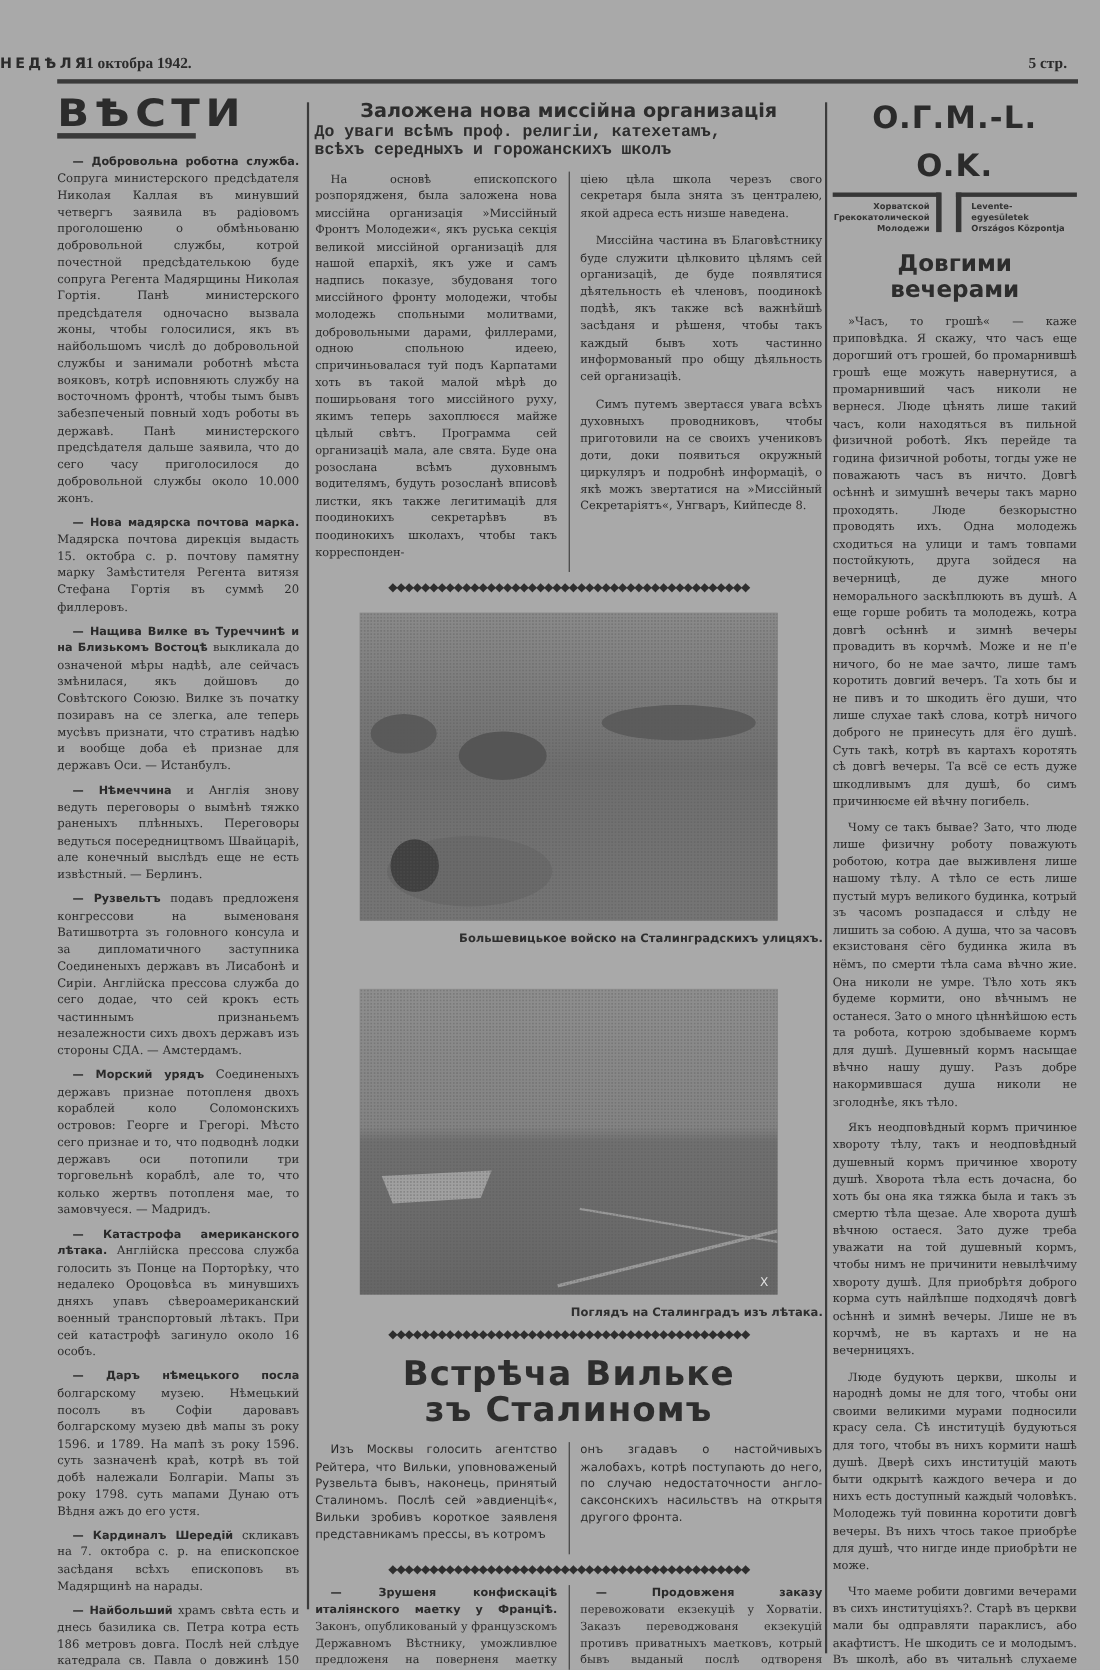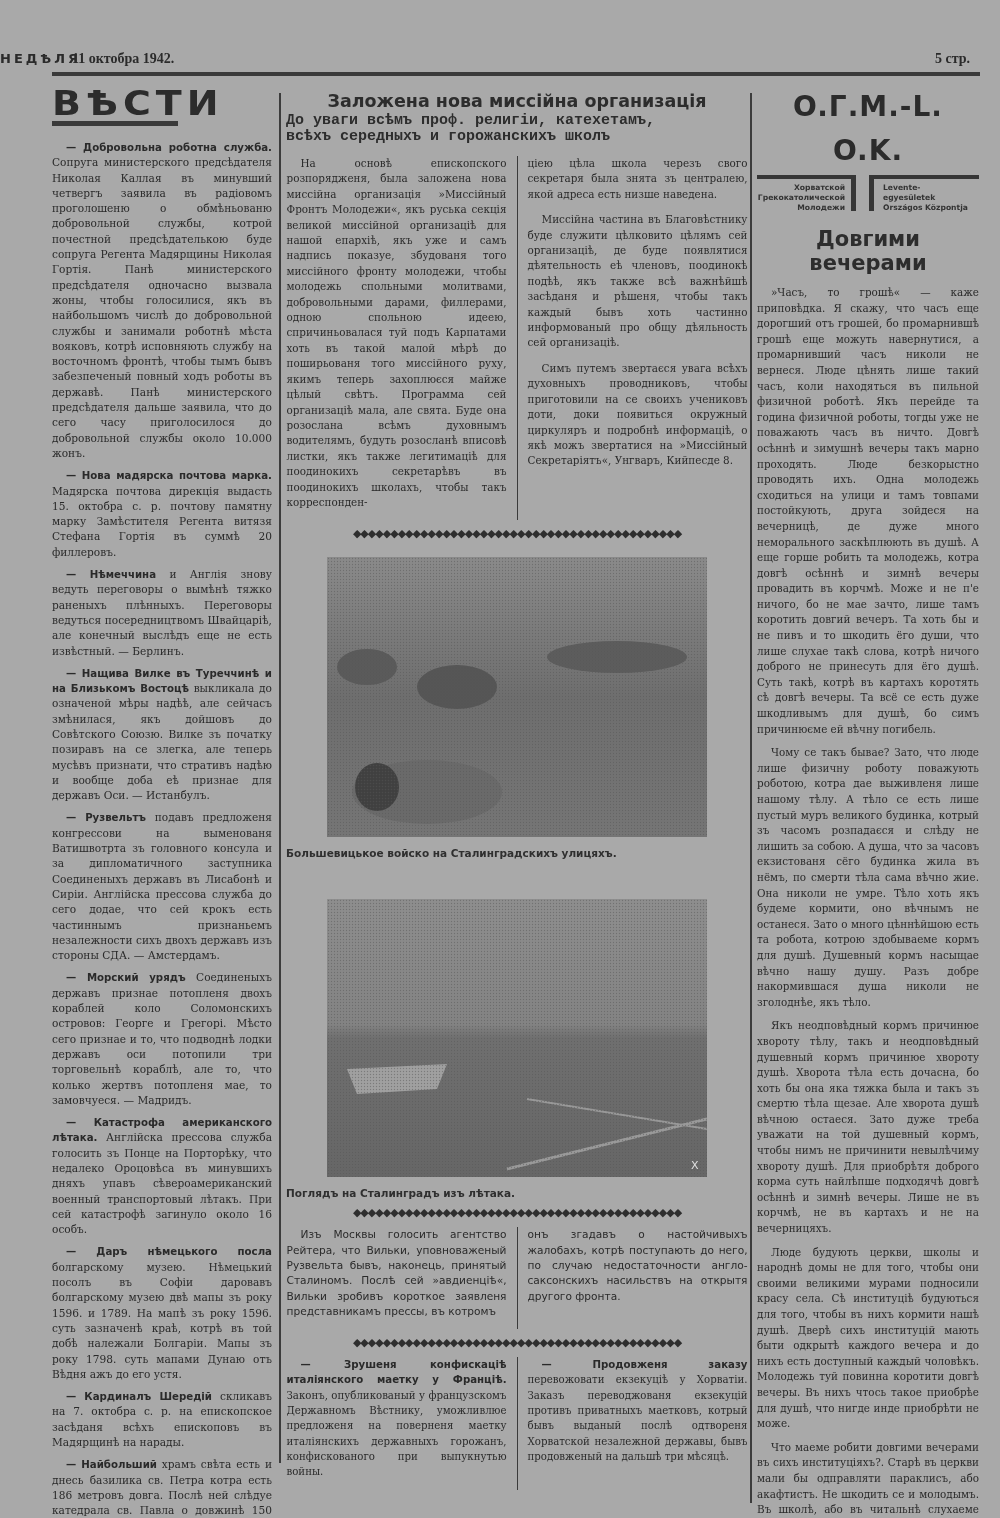--- a/index.html
+++ b/index.html
@@ -38,21 +38,21 @@
   .art-sub { text-align: left; font-family: Liberation Mono, monospace; font-weight: bold; font-size: 15px; line-height: 15.5px; color: #2d2d2d; margin-bottom: 12px; }
   .two-col { display: flex; gap: 0; position: relative; justify-content: center; }
   .two-col .c { width: 220px; font-size: 10.4px; line-height: 15.4px; text-align: justify; }
   .two-col .c p { margin: 0 0 10px; text-indent: 14px; }
   .two-col .c.left { padding-right: 10px; border-right: 1.5px solid #3a3a3a; }
   .two-col .c.right { padding-left: 10px; }
   .diamonds { height: 12px; margin: 8px 0; overflow: hidden; white-space: nowrap; font-size: 11px; line-height: 12px; color: #2e2e2e; letter-spacing: -1px; text-align: center; }
   .photo { position: relative; margin: 0 auto; background: #7d7d7d; overflow: hidden; }
   .photo1 { width: 380px; height: 280px; margin-top: 17px; }
   .photo2 { width: 380px; height: 278px; margin-top: 40px; }
-  .caption { text-align: left; font-family: "DejaVu Sans", sans-serif; font-weight: bold; font-size: 10.5px; color: #2f2f2f; margin-top: 10px; }
+  .caption { text-align: right; font-family: "DejaVu Sans", sans-serif; font-weight: bold; font-size: 10.5px; color: #2f2f2f; margin-top: 10px; }
   .big-head { text-align: center; font-family: "DejaVu Sans", sans-serif; font-weight: 900; font-size: 31px; line-height: 33px; color: #2d2d2d; margin: 14px 0 12px; letter-spacing: 1px; }
   .wilke .c { font-family: "DejaVu Sans", sans-serif; font-size: 10.6px; line-height: 15.3px; }
   .wilke .c p { text-indent: 14px; }
   .bottom-items .c { font-size: 10.2px; line-height: 15.3px; }
   .bottom-items .c b { font-family: "DejaVu Sans", sans-serif; font-weight: bold; margin-top: 12px; }
 
   
   .col-right { position: absolute; left: 757px; top: 72px; width: 222px; }
   .ogm { font-family: "DejaVu Sans", sans-serif; font-weight: 900; font-size: 28px; color: #2b2b2b; letter-spacing: 1px; line-height: 44px; text-align: center; }
   .ogm-bars { position: relative; height: 36px; margin-top: 2px; }
@@ -76,22 +76,22 @@
 
   <div class="vrule" style="left:279px; top:80px; height:1370px;"></div>
   <div class="vrule" style="left:750px; top:80px; height:1410px;"></div>
 
   <div class="col-left">
     <div class="masthead-vesti">ВѢСТИ</div>
     <div class="vesti-rule"></div>
     <div id="news-list">
         <div class="news-item"><b>— Добровольна роботна служба.</b><span> Сопруга министерского предсѣдателя Николая Каллая въ минувший четвергъ заявила въ радіовомъ проголошеню о обмѣньованю добровольной службы, котрой почестной предсѣдателькою буде сопруга Регента Мадярщины Николая Гортія. Панѣ министерского предсѣдателя одночасно вызвала жоны, чтобы голосилися, якъ въ найбольшомъ числѣ до добровольной службы и занимали роботнѣ мѣста вояковъ, котрѣ исповняють службу на восточномъ фронтѣ, чтобы тымъ бывъ забезпеченый повный ходъ роботы въ державѣ. Панѣ министерского предсѣдателя дальше заявила, что до сего часу приголосилося до добровольной службы около 10.000 жонъ.</span></div>
         <div class="news-item"><b>— Нова мадярска почтова марка.</b><span> Мадярска почтова дирекція выдасть 15. октобра с. р. почтову памятну марку Замѣстителя Регента витязя Стефана Гортія въ суммѣ 20 филлеровъ.</span></div>
+        <div class="news-item"><b>— Нащива Вилке въ Туреччинѣ и на Близькомъ Востоцѣ</b><span> выкликала до означеной мѣры надѣѣ, але сейчасъ змѣнилася, якъ дойшовъ до Совѣтского Союзю. Вилке зъ початку позиравъ на се злегка, але теперь мусѣвъ признати, что стративъ надѣю и вообще доба еѣ признае для державъ Оси. — Истанбулъ.</span></div>
         <div class="news-item"><b>— Нѣмеччина</b><span> и Англія знову ведуть переговоры о вымѣнѣ тяжко раненыхъ плѣнныхъ. Переговоры ведуться посередництвомъ Швайцаріѣ, але конечный выслѣдъ еще не есть извѣстный. — Берлинъ.</span></div>
-        <div class="news-item"><b>— Нащива Вилке въ Туреччинѣ и на Близькомъ Востоцѣ</b><span> выкликала до означеной мѣры надѣѣ, але сейчасъ змѣнилася, якъ дойшовъ до Совѣтского Союзю. Вилке зъ початку позиравъ на се злегка, але теперь мусѣвъ признати, что стративъ надѣю и вообще доба еѣ признае для державъ Оси. — Истанбулъ.</span></div>
         <div class="news-item"><b>— Рузвельтъ</b><span> подавъ предложеня конгрессови на выменованя Ватишвотрта зъ головного консула и за дипломатичного заступника Соединеныхъ державъ въ Лисабонѣ и Сиріи. Англійска прессова служба до сего додае, что сей крокъ есть частиннымъ признаньемъ незалежности сихъ двохъ державъ изъ стороны СДА. — Амстердамъ.</span></div>
         <div class="news-item"><b>— Морский урядъ</b><span> Соединеныхъ державъ признае потопленя двохъ кораблей коло Соломонскихъ островов: Георге и Грегорі. Мѣсто сего признае и то, что подводнѣ лодки державъ оси потопили три торговельнѣ кораблѣ, але то, что колько жертвъ потопленя мае, то замовчуеся. — Мадридъ.</span></div>
         <div class="news-item"><b>— Катастрофа американского лѣтака.</b><span> Англійска прессова служба голосить зъ Понце на Порторѣку, что недалеко Ороцовѣса въ минувшихъ дняхъ упавъ сѣвероамериканский военный транспортовый лѣтакъ. При сей катастрофѣ загинуло около 16 особъ.</span></div>
         <div class="news-item"><b>— Даръ нѣмецького посла</b><span> болгарскому музею. Нѣмецький посолъ въ Софіи даровавъ болгарскому музею двѣ мапы зъ року 1596. и 1789. На мапѣ зъ року 1596. суть зазначенѣ краѣ, котрѣ въ той добѣ належали Болгаріи. Мапы зъ року 1798. суть мапами Дунаю отъ Вѣдня ажъ до его устя.</span></div>
         <div class="news-item"><b>— Кардиналъ Шередій</b><span> скликавъ на 7. октобра с. р. на епископское засѣданя всѣхъ епископовъ въ Мадярщинѣ на нарады.</span></div>
         <div class="news-item"><b>— Найбольший</b><span> храмъ свѣта есть и днесь базилика св. Петра котра есть 186 метровъ довга. Послѣ ней слѣдуе катедрала св. Павла о довжинѣ 150 метровъ. Будова восточной церкви, царгородска Гагія Софія есть довга лише 110 метровъ.</span></div>
       </div>
   </div>
 
   <div class="col-center">
@@ -155,20 +155,24 @@
         <line x1="200" y1="200" x2="380" y2="230" stroke="#999" stroke-width="2"></line>
         <rect width="380" height="278" fill="url(#dots)"></rect>
         <text x="364" y="270" font-family="DejaVu Sans, sans-serif" font-size="11" fill="#e0e0e0">X</text>
       </svg>
     </div>
     <div class="caption">Поглядъ на Сталинградъ изъ лѣтака.</div>
 
     <div class="diamonds">◆◆◆◆◆◆◆◆◆◆◆◆◆◆◆◆◆◆◆◆◆◆◆◆◆◆◆◆◆◆◆◆◆◆◆◆◆◆◆◆◆◆◆◆</div>
 
     <div>
+      <div class="big-head">
+        <div>Встрѣча Вильке</div>
+        <div>зъ Сталиномъ</div>
+      </div>
       <div class="two-col wilke">
         <div class="c left">
             <p>Изъ Москвы голосить агентство Рейтера, что Вильки, уповноваженый Рузвельта бывъ, наконець, принятый Сталиномъ. Послѣ сей »авдиенціѣ«, Вильки зробивъ короткое заявленя представникамъ прессы, въ котромъ</p>
           </div>
         <div class="c right">
             <p style="text-indent:0">онъ згадавъ о настойчивыхъ жалобахъ, котрѣ поступають до него, по случаю недостаточности англо-саксонскихъ насильствъ на открытя другого фронта.</p>
           </div>
       </div>
     </div>
 

